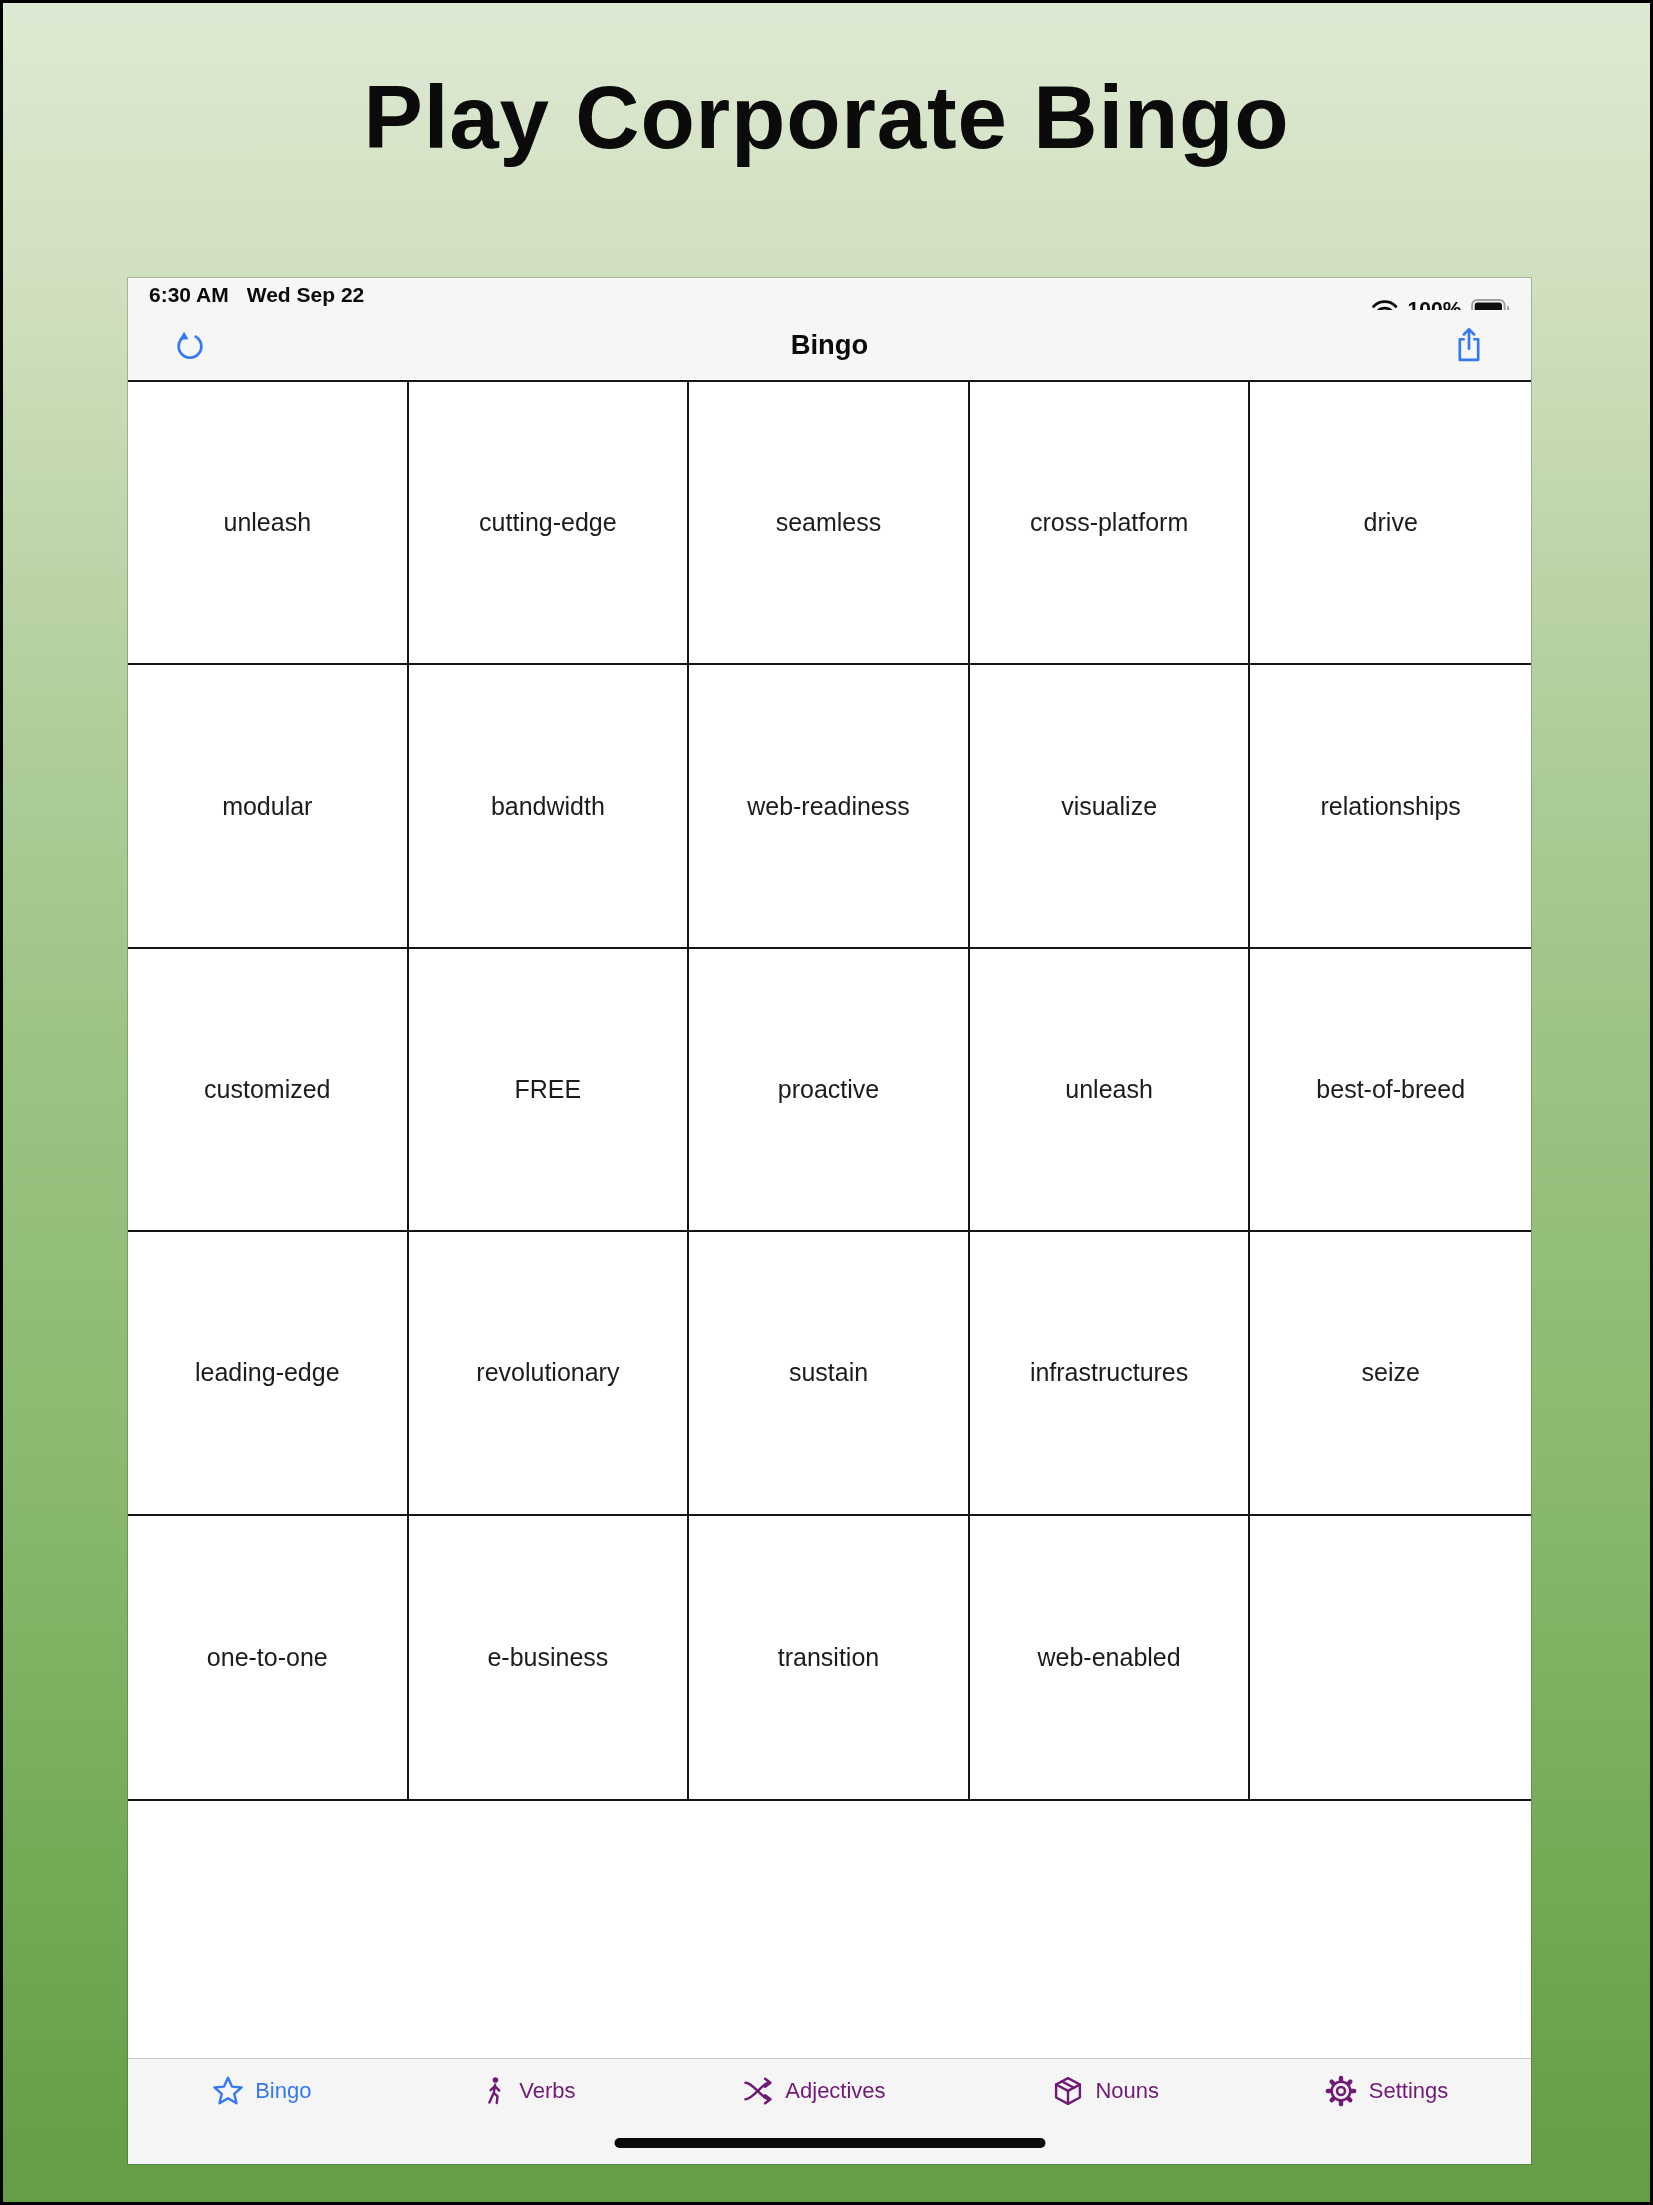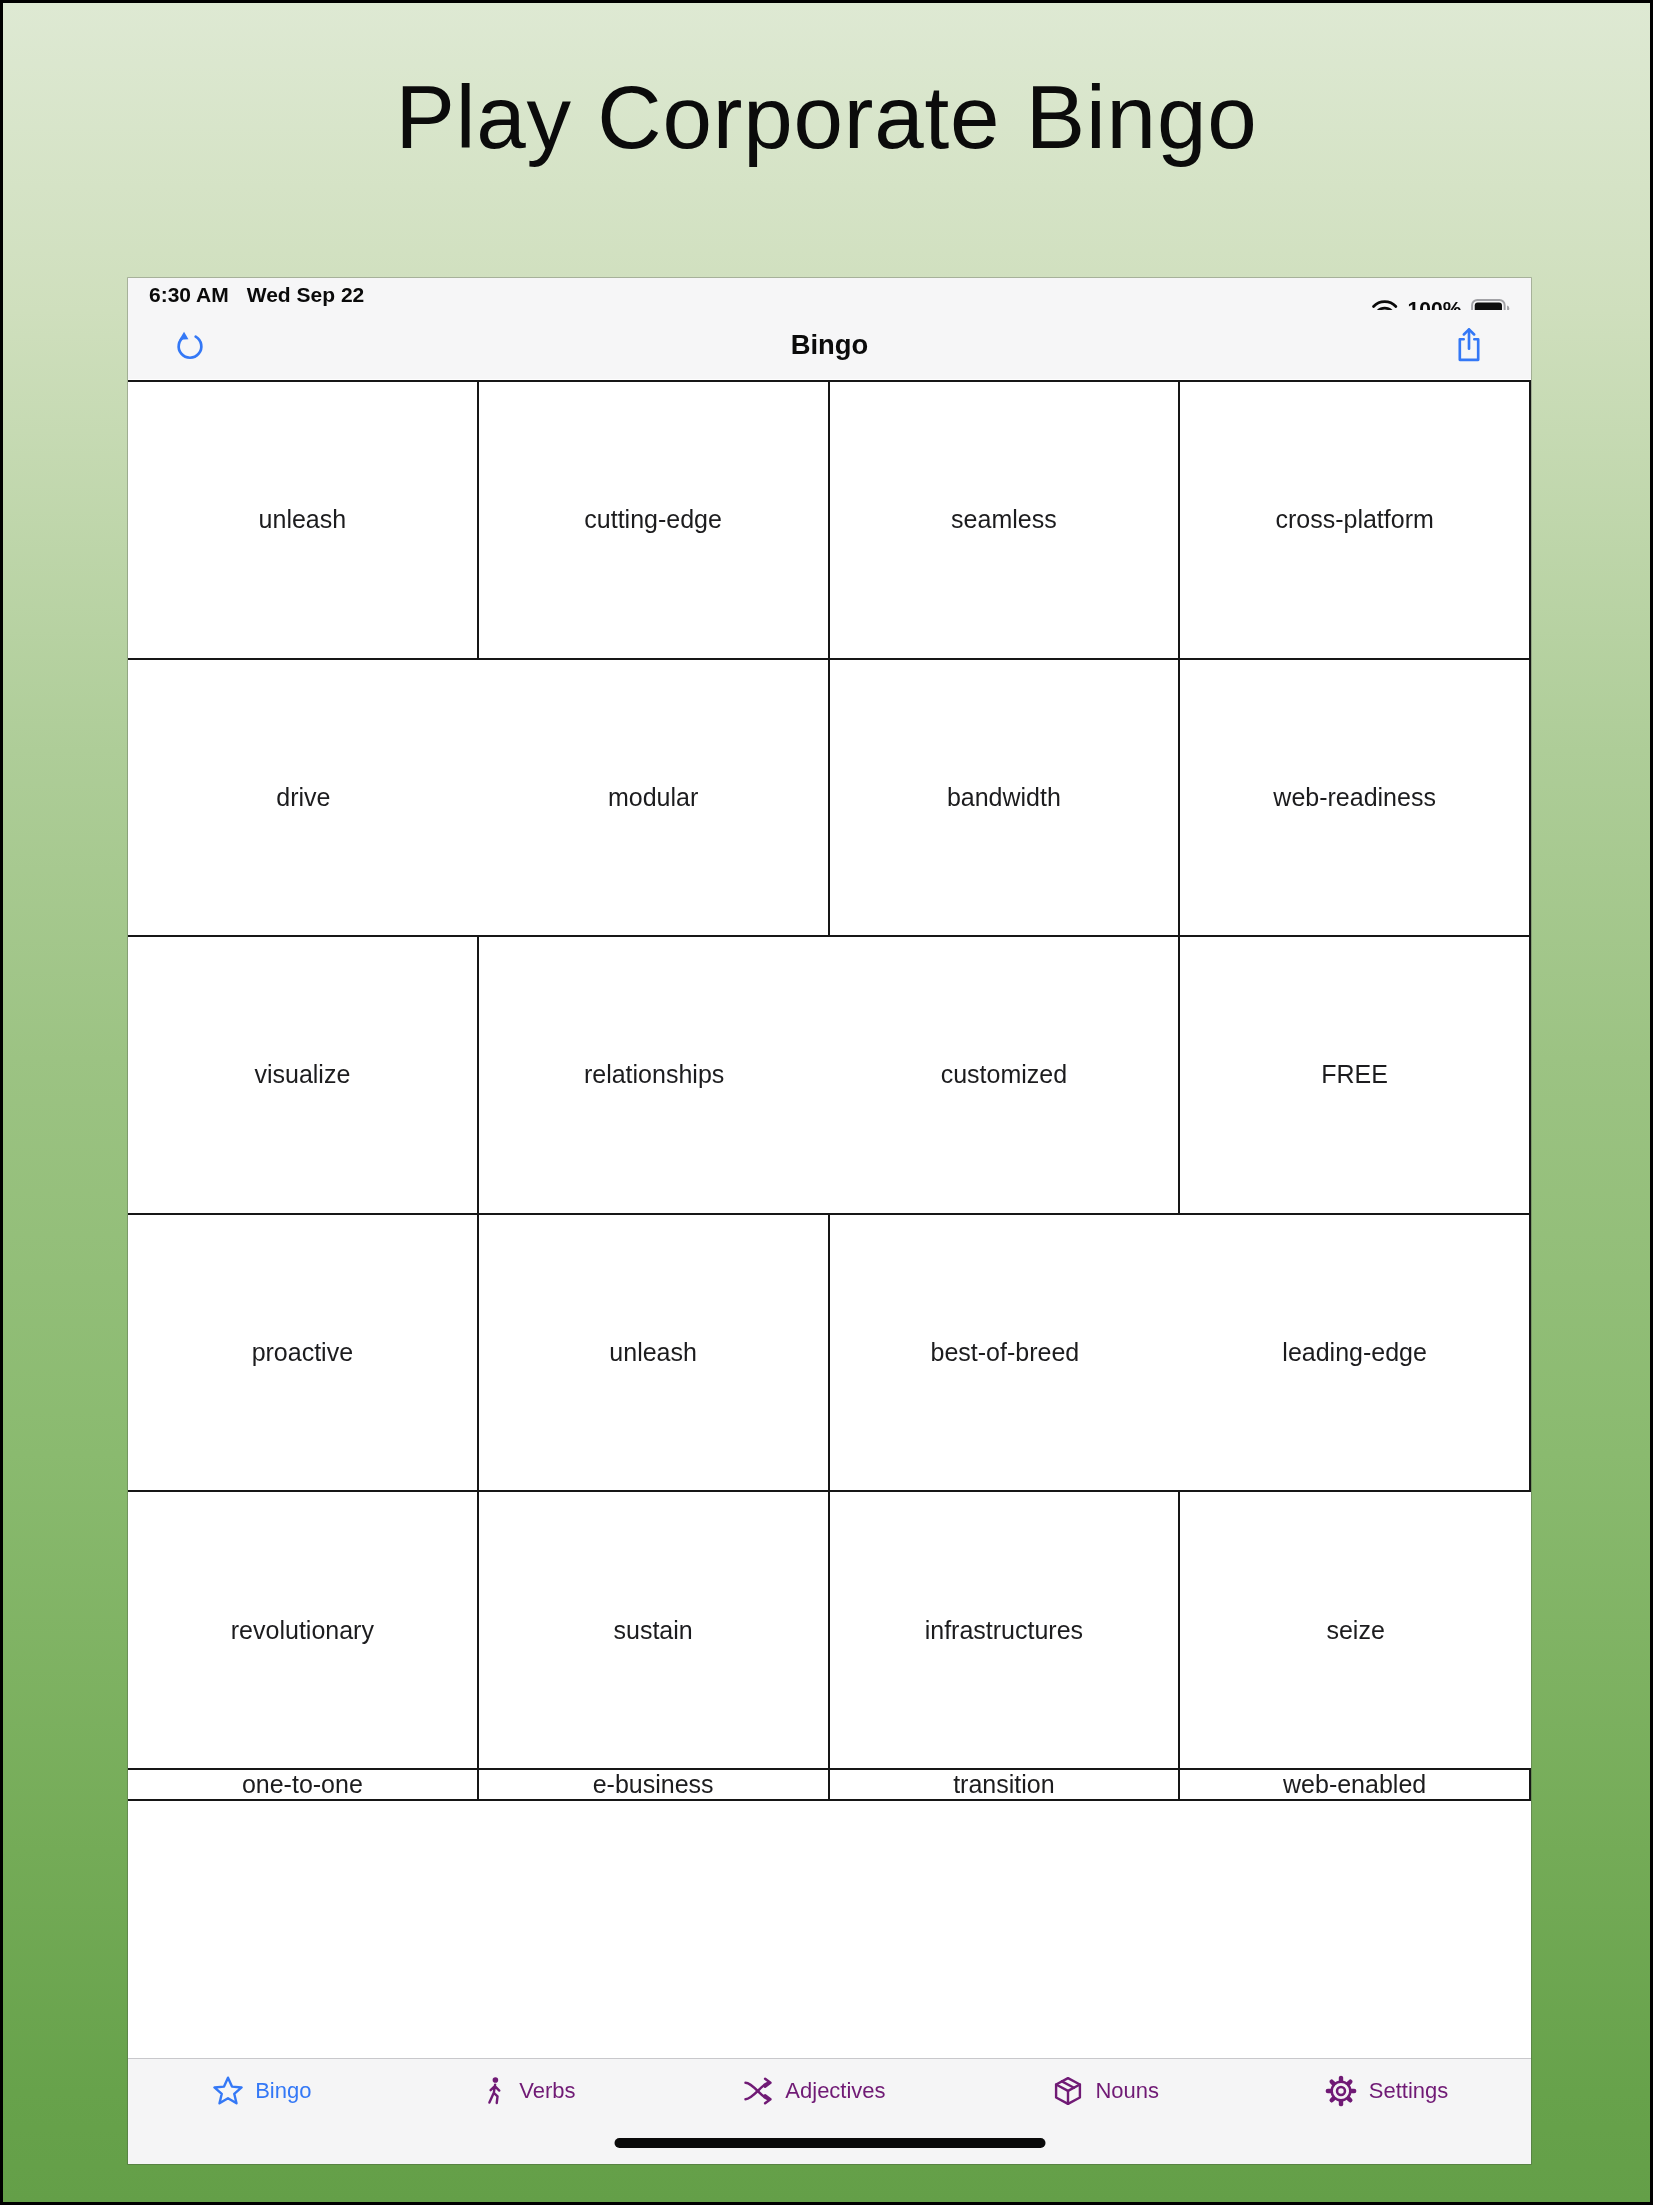--- a/index.html
+++ b/index.html
@@ -4,21 +4,21 @@
 <style>
   html,body{margin:0;padding:0;}
   body{font-family:"Liberation Sans",sans-serif;}
   .page{
     position:relative;width:1653px;height:2205px;box-sizing:border-box;
     border:3.2px solid #000;overflow:hidden;
     background:linear-gradient(180deg,#dee9d3 0%,#cfdfbd 14%,#aecd98 34%,#9cc383 48%,#8aba6f 66%,#74ab57 84%,#67a24b 95%,#649f48 100%);
   }
   .poster-title{
     position:absolute;top:63px;left:0;width:100%;
-    text-align:center;font-size:89px;font-weight:400;color:#0b0b0b;letter-spacing:0.8px;
+    text-align:center;font-size:89px;font-weight:700;color:#0b0b0b;letter-spacing:0.8px;
   }
   
   .device{
     position:absolute;left:125px;top:275px;width:1403px;height:1886px;
     background:#ffffff;box-shadow:0 0 0 0.8px rgba(60,60,60,.35);
   }
   .statusbar{
     position:absolute;top:0;left:0;right:0;height:32px;background:#f6f6f7;
     display:flex;align-items:center;justify-content:space-between;padding:17px 21px;box-sizing:border-box;
   }
@@ -26,21 +26,21 @@
   .sb-right{display:flex;align-items:center;gap:9.7px;font-size:21px;font-weight:600;color:#0a0a0a;margin-top:27px;}
   .navbar{
     position:absolute;top:32px;left:0;right:0;height:69px;background:#f6f6f7;
     display:flex;align-items:center;justify-content:space-between;padding:0 45px;box-sizing:border-box;
   }
   .nav-title{font-size:27.4px;font-weight:600;color:#0b0b0b;}
   .nav-btn{background:none;border:none;padding:0;margin:0;color:#3478f6;cursor:pointer;display:flex;align-items:center;}
   
   .grid{
     position:absolute;top:102px;left:0;width:100%;height:1421px;box-sizing:border-box;
-    display:grid;grid-template-columns:repeat(4,1fr);grid-template-rows:repeat(5,1fr);
+    display:grid;grid-template-columns:repeat(5,1fr);grid-template-rows:repeat(5,1fr);
     border-top:2.4px solid #161616;border-bottom:2.4px solid #161616;
     background:#fff;
   }
   .cell{
     border-right:2.4px solid #161616;border-bottom:2.4px solid #161616;
     display:flex;align-items:center;justify-content:center;
     font-size:25px;color:#1c1c1e;text-align:center;padding:0 8px;box-sizing:border-box;
     background:#fff;cursor:pointer;
   }
   .cell:nth-child(5n){border-right:none;}

